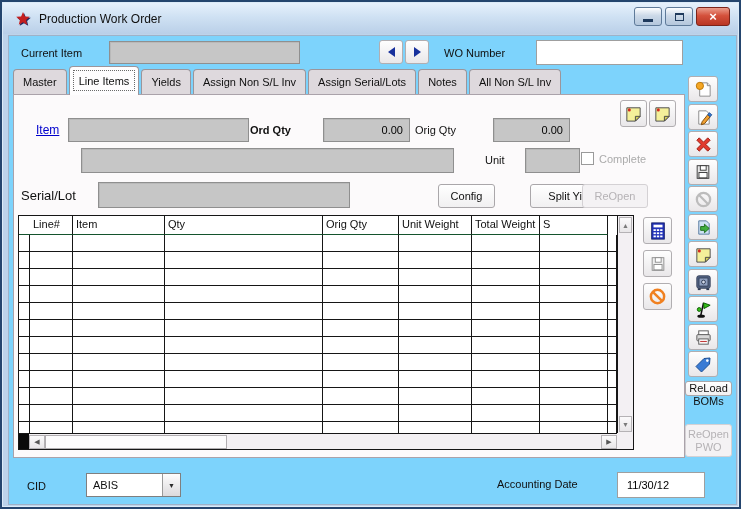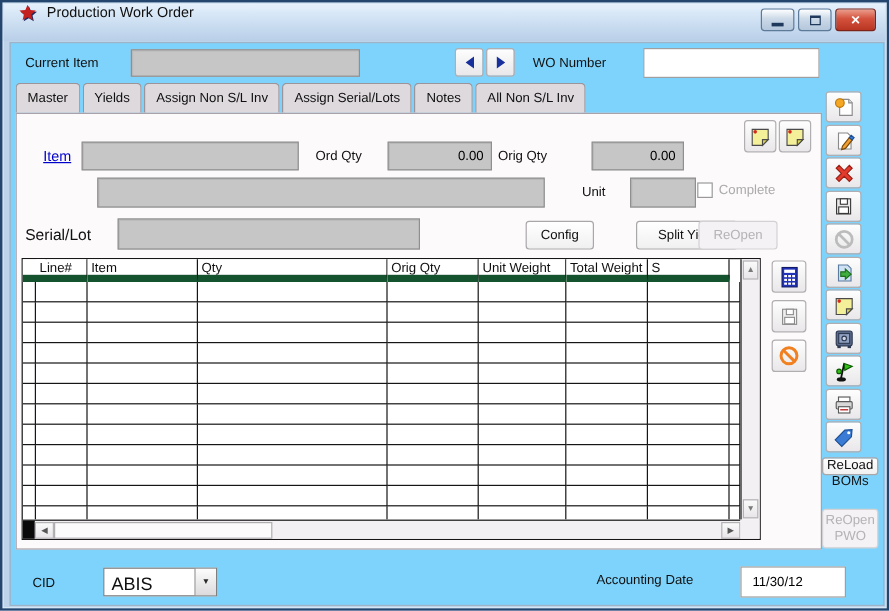--- a/index.html
+++ b/index.html
@@ -7,21 +7,21 @@
   .window {
     position:relative; width:741px; height:509px;
     background:#bdd3ea;
     border:2px solid #24456e;
     box-shadow: inset 0 0 0 1px #dcebf8;
   }
   
   .titlebar {
     position:absolute; left:1px; top:1px; right:1px; height:31px;
     background:linear-gradient(#e6f1fc, #cfe1f3 45%, #b9cfe8);
-    display:flex; 
+    display:flex; align-items:center;
   }
   .title-icon { margin-left:12px; width:17px; height:16px; }
   .title-text { margin-left:7px; font-size:12px; color:#101010; }
   .win-btns { position:absolute; right:8px; top:4px; display:flex; gap:3px; }
   .wbtn {
     width:28px; height:19px; border:1px solid #5e7a99; border-radius:3px;
     background:linear-gradient(#fdfeff, #ccd9e8 45%, #b4c7dc);
     display:flex; align-items:center; justify-content:center; cursor:default;
   }
   .wbtn.close {
@@ -74,41 +74,41 @@
   }
   
   .panel {
     position:absolute; left:4px; top:58px; width:672px; height:364px;
     background:#fcfafb; border:1px solid #aaa2aa; z-index:2;
   }
   .note-btn1 { left:606px; top:5px; width:27px; height:27px; }
   .note-btn2 { left:635px; top:5px; width:27px; height:27px; }
   .item-link { position:absolute; left:22px; top:28px; font-size:12px; color:#0000cd; text-decoration:underline; }
   .item-field { position:absolute; left:54px; top:23px; width:181px; height:24px; }
-  .ordqty-lbl { position:absolute; left:249px; top:29px; }
+  .ordqty-lbl { position:absolute; left:236px; top:29px;font-weight:bold; }
   .ordqty-field { position:absolute; left:309px; top:23px; width:87px; height:24px; }
   .origqty-lbl { position:absolute; left:401px; top:29px; }
   .origqty-field { position:absolute; left:479px; top:23px; width:77px; height:24px; }
   .descrip-field { position:absolute; left:67px; top:53px; width:373px; height:25px; }
   .unit-lbl { position:absolute; left:471px; top:59px; }
   .unit-field { position:absolute; left:511px; top:53px; width:55px; height:25px; }
   .chk { position:absolute; left:567px; top:57px; width:13px; height:13px; background:#fff; border:1px solid #9a9a9a; }
   .complete-lbl { position:absolute; left:585px; top:58px; color:#ababab; }
   .serial-lbl { position:absolute; left:7px; top:93px; font-size:13px; }
   .serial-field { position:absolute; left:84px; top:87px; width:252px; height:26px; }
   .config-btn { position:absolute; left:424px; top:89px; width:57px; height:24px; }
   .split-btn { position:absolute; left:516px; top:89px; width:85px; height:24px; }
   .reopen-btn { position:absolute; left:568px; top:89px; width:66px; height:24px; }
   
   .grid-wrap { position:absolute; left:4px; top:120px; width:616px; height:235px; background:#fff; border:1px solid #161616; }
   .gcols { display:grid; grid-template-columns:11px 43px 92px 158px 76px 73px 68px 68px 1fr; }
   .gheader { height:19px; }
   .gheader .th {
     font-size:11px; color:#101010; padding:2px 16px 0 3px; overflow:hidden; white-space:nowrap;
-    border-right:1px solid #161616; border-bottom:6px solid #14532d; background:#fff;
+    border-right:1px solid #161616; border-bottom:1px solid #14532d; background:#fff;
   }
   .gbody { position:absolute; left:0; top:19px; right:16px; bottom:16px; overflow:hidden; }
   .trow { height:17px; }
   .trow .td { border-right:1px solid #161616; border-bottom:1px solid #161616; }
   
   .vsb { position:absolute; top:0; right:0; width:16px; bottom:16px; background:#f3f0f3; border-left:1px solid #161616; }
   .sbtn {
     position:absolute; left:1px; right:1px; height:16px;
     background:linear-gradient(#fbfafb,#e8e6e8); border:1px solid #b5b2b5;
     display:flex; align-items:center; justify-content:center;
@@ -130,21 +130,21 @@
   .calc-btn { left:629px; top:122px; width:29px; height:27px; }
   .gsave-btn { left:629px; top:155px; width:29px; height:27px; }
   .gcancel-btn { left:629px; top:188px; width:29px; height:27px; }
   
   .rtb-btn { width:30px; height:26px; left:679px; }
   .reload-btn { position:absolute; left:676px; top:345px; width:47px; height:15px; line-height:13px; }
   .reopenpwo-btn { position:absolute; left:676px; top:388px; width:47px; height:33px; line-height:13px; }
   
   .cid-lbl { position:absolute; left:18px; top:444px; }
   .combo { position:absolute; left:77px; top:437px; width:95px; height:24px; background:#fff; border:1px solid #7f7f7f; display:flex; }
-  .combo .val { flex:1; font-size:15px; padding:5px 0 0 6px; color:#101010; }
+  .combo .val { flex:1; font-size:11px; padding:5px 0 0 6px; color:#101010; }
   .combo .drop {
     width:18px; height:100%; background:linear-gradient(#fdfdfd,#dcdadc); border-left:1px solid #9a9a9a;
     display:flex; align-items:center; justify-content:center; font-size:7px; color:#2a2a2a;
   }
   .acct-lbl { position:absolute; left:488px; top:442px; }
   .date-field { position:absolute; left:608px; top:436px; width:88px; height:26px; padding-left:9px; }
 </style>
 </head>
 <body>
 
@@ -181,20 +181,21 @@
     <div class="icobtn nav-next">
       <svg width="11" height="12" viewBox="0 0 11 12">
           <path d="M2 1 L9 6 L2 11 Z" fill="#17309c"></path>
         </svg>
     </div>
     <span class="lbl hdr-lbl-wo">WO Number</span>
     <input class="wfield wo-field" value="" style="">
 
     <div class="tabs">
       <div class="tab">Master</div>
+      <div class="tab active">Line Items</div>
       <div class="tab">Yields</div>
       <div class="tab">Assign  Non S/L Inv</div>
       <div class="tab">Assign Serial/Lots</div>
       <div class="tab">Notes</div>
       <div class="tab">All Non S/L Inv</div>
     </div>
 
     <div class="panel">
 
       <div class="icobtn note-btn1">

